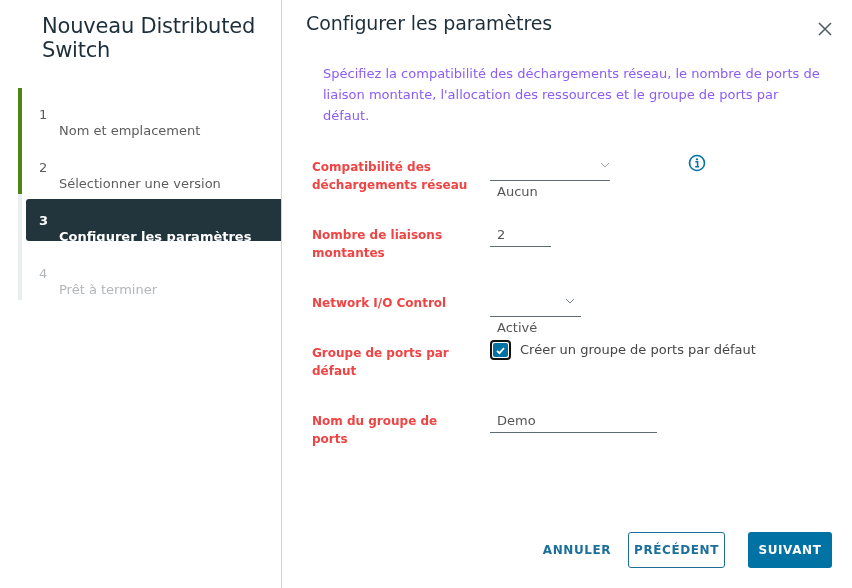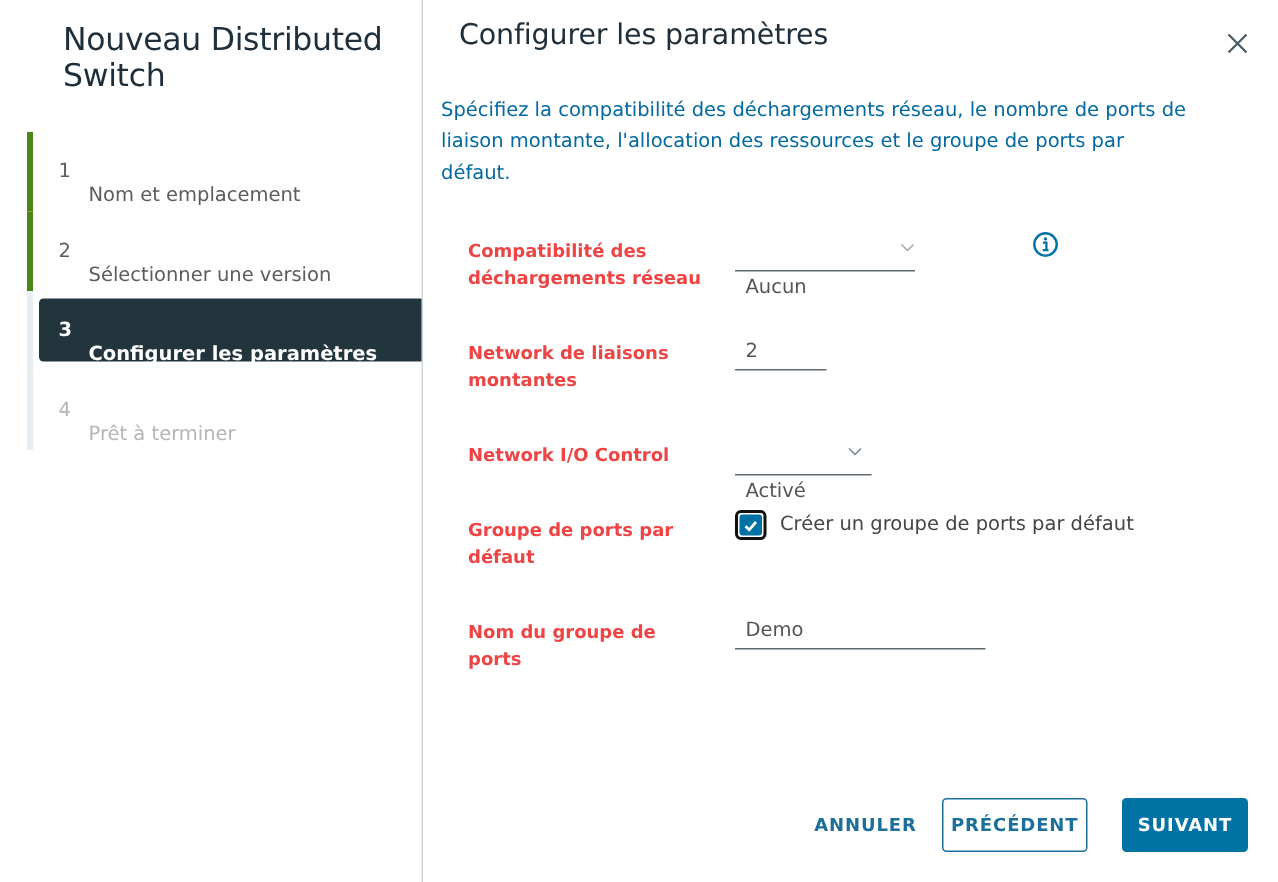--- a/index.html
+++ b/index.html
@@ -20,21 +20,21 @@
     .step.done .num, .step.done .lbl { color: #5c5c5c; }
     .step.active { background: transparent; }
     .step.active .pill { position: absolute; left: 8px; top: 0; right: 0; height: 42px; top: 5px; background: #22343c; border-radius: 3px 0 0 3px; }
     .step.active .num, .step.active .lbl { position: relative; color: #ffffff; font-weight: bold; }
     .step.pending .num, .step.pending .lbl { color: #b2b6b8; }
 
     
     .main { position: relative; flex: 1; height: 588px; }
     .page-title { position: absolute; left: 24px; top: 12px; font-size: 19px; color: #1e2f3b; font-weight: normal; letter-spacing: -0.1px; }
     .close { position: absolute; left: 534px; top: 20px; width: 18px; height: 18px; cursor: pointer; }
-    .desc { position: absolute; left: 12px; top: 63px; width: 500px; font-size: 13px; line-height: 21px; color: #0369a1; }
+    .desc { position: absolute; left: 41px; top: 63px; width: 500px; font-size: 13px; line-height: 21px; color: #8b5cf6; }
 
     .form-row { position: absolute; left: 30px; width: 520px; }
     .form-row .label { position: absolute; left: 0; top: 0; width: 165px; font-size: 12px; font-weight: bold; line-height: 18px; color: #ef4444; }
     .field { position: absolute; left: 178px; font-size: 13px; color: #555555; }
     .select { border-bottom: 1px solid #5f6b72; height: 23px; padding-left: 7px; display: flex; align-items: flex-start; justify-content: space-between; }
     .select .val { line-height: 18px; margin-top: 25px; }
     .chev { width: 10px; height: 10px; margin-top: 2px; }
     .text-input { border-bottom: 1px solid #5f6b72; height: 21px; padding-left: 7px; line-height: 18px; }
 
     .info { position: absolute; left: 376px; top: -4px; width: 18px; height: 18px; cursor: pointer; }
@@ -103,21 +103,21 @@
       <div class="info">
         <svg width="18" height="18" viewBox="0 0 18 18">
           <circle cx="9" cy="9" r="7.5" stroke="#0072a3" stroke-width="1.6" fill="none"></circle>
           <circle cx="9" cy="5.3" r="1.1" fill="#0072a3"></circle>
           <path d="M7.3 7.8 H9.6 V12.6 M7.2 12.8 H11" stroke="#0072a3" stroke-width="1.5" fill="none"></path>
         </svg>
       </div>
     </div>
 
     <div class="form-row" style="top:226px;">
-      <div class="label">Network de liaisons montantes</div>
+      <div class="label">Nombre de liaisons montantes</div>
       <div class="field text-input" style="top:0; width:61px;">2</div>
     </div>
 
     <div class="form-row" style="top:294px;">
       <div class="label">Network I/O Control</div>
       <div class="field select" style="top:0; width:91px;">
         <span class="val">Activé</span>
         <svg class="chev" style="margin-right:6px;" viewBox="0 0 10 10">
             <path d="M1 3 L5 7 L9 3" stroke="#7a858b" stroke-width="1" fill="none"></path>
           </svg>

